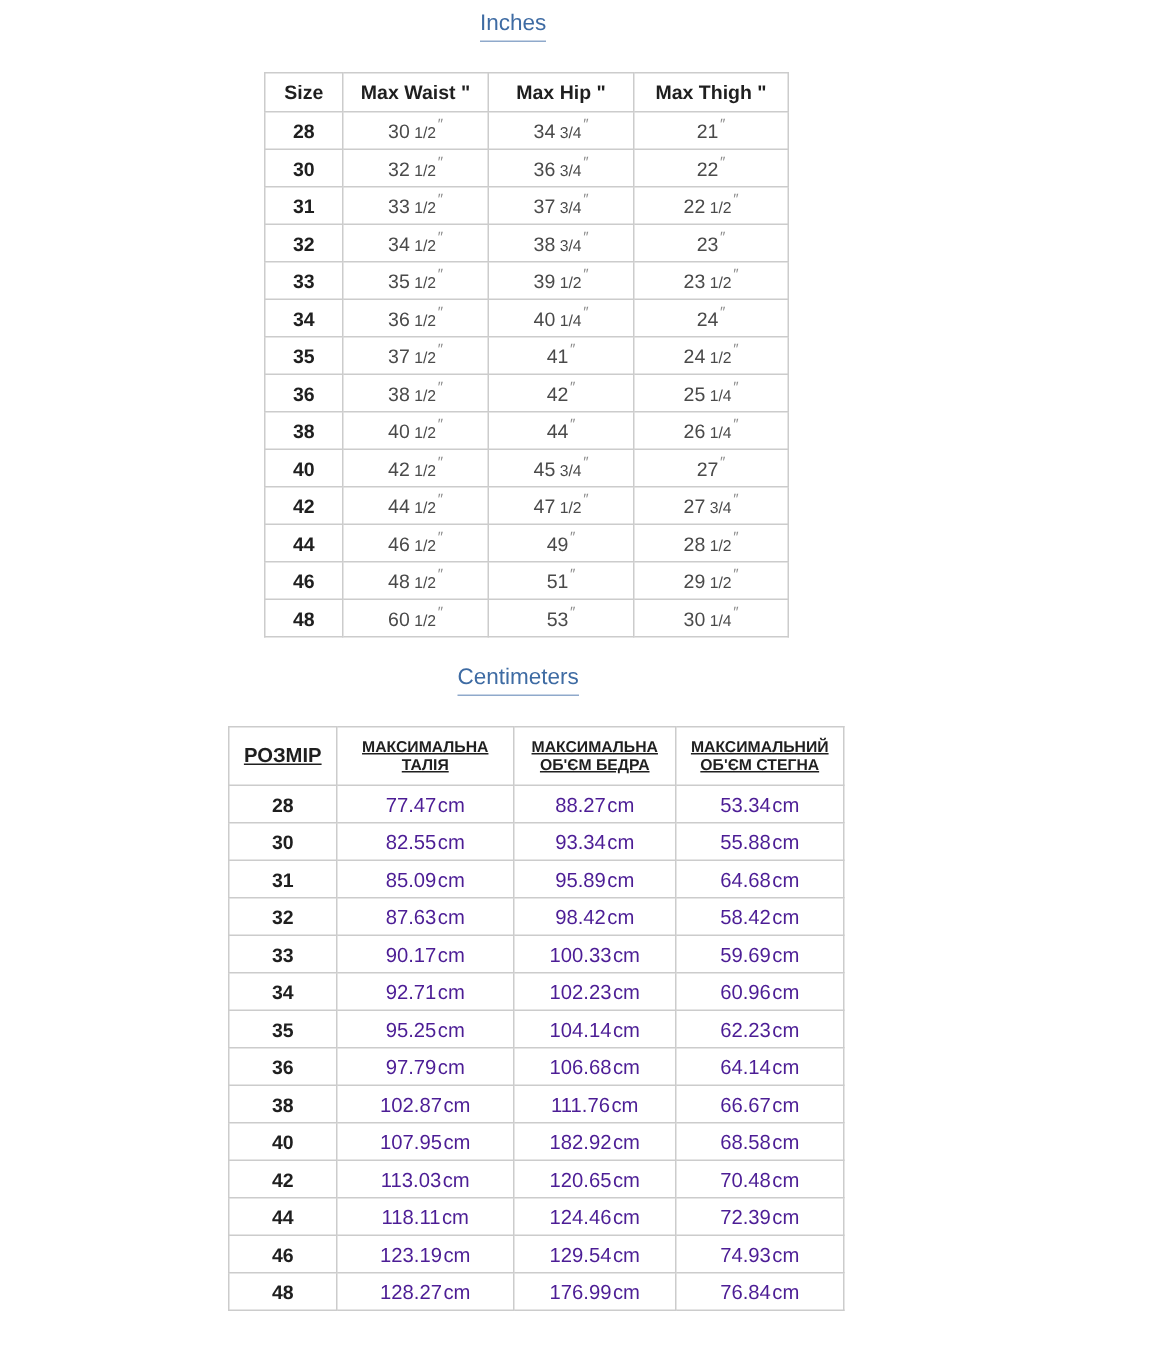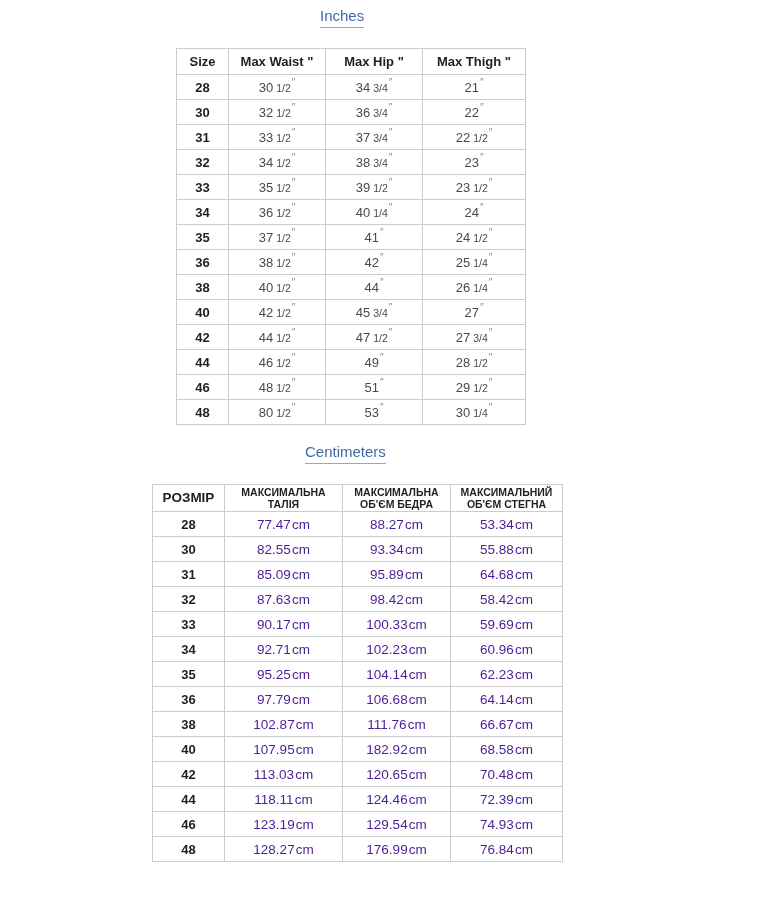--- a/index.html
+++ b/index.html
@@ -31,21 +31,21 @@
   #inches-table col:nth-child(3){ width:97px; }
   #inches-table col:nth-child(4){ width:103px; }
   #inches-table th { height:26px; font-size:13px; font-weight:bold; color:#1f1f1f; }
   #inches-table td { height:25px; }
 
   #cm-table { left:152px; top:484px; }
   #cm-table col:nth-child(1){ width:72px; }
   #cm-table col:nth-child(2){ width:118px; }
   #cm-table col:nth-child(3){ width:108px; }
   #cm-table col:nth-child(4){ width:112px; }
-  #cm-table th { height:27px; font-size:10.5px; line-height:1.15; font-weight:bold; color:#1f1f1f; padding:1px 2px; }
+  #cm-table th { height:39px; font-size:10.5px; line-height:1.15; font-weight:bold; color:#1f1f1f; padding:1px 2px;text-decoration:underline; }
   #cm-table th.size-col { font-size:13.5px; }
   #cm-table td { height:25px; }
 
   td.size-cell { font-weight:bold; font-size:13px; color:#1f1f1f; }
   td.measure-cell { font-size:13px; color:#4a4a4a; }
   td.measure-cell .num { font-size:13px; }
   td.measure-cell .frac { font-size:10.5px; margin-left:3px; }
   td.measure-cell .qmark {
     font-size:10px; color:#8a8a8a; vertical-align:super; margin-left:1px; line-height:0;
   }
@@ -148,21 +148,21 @@
           <td class="measure-cell"><span class="num">28</span><span class="frac">1/2</span><span class="qmark">″</span></td>
         </tr>
         <tr>
           <td class="size-cell">46</td>
           <td class="measure-cell"><span class="num">48</span><span class="frac">1/2</span><span class="qmark">″</span></td>
           <td class="measure-cell"><span class="num">51</span><span class="qmark">″</span></td>
           <td class="measure-cell"><span class="num">29</span><span class="frac">1/2</span><span class="qmark">″</span></td>
         </tr>
         <tr>
           <td class="size-cell">48</td>
-          <td class="measure-cell"><span class="num">80</span><span class="frac">1/2</span><span class="qmark">″</span></td>
+          <td class="measure-cell"><span class="num">60</span><span class="frac">1/2</span><span class="qmark">″</span></td>
           <td class="measure-cell"><span class="num">53</span><span class="qmark">″</span></td>
           <td class="measure-cell"><span class="num">30</span><span class="frac">1/4</span><span class="qmark">″</span></td>
         </tr>
       </tbody>
   </table>
 
   <a id="centimeters-link" class="unit-link">Centimeters</a>
 
   <table id="cm-table">
     <colgroup>

